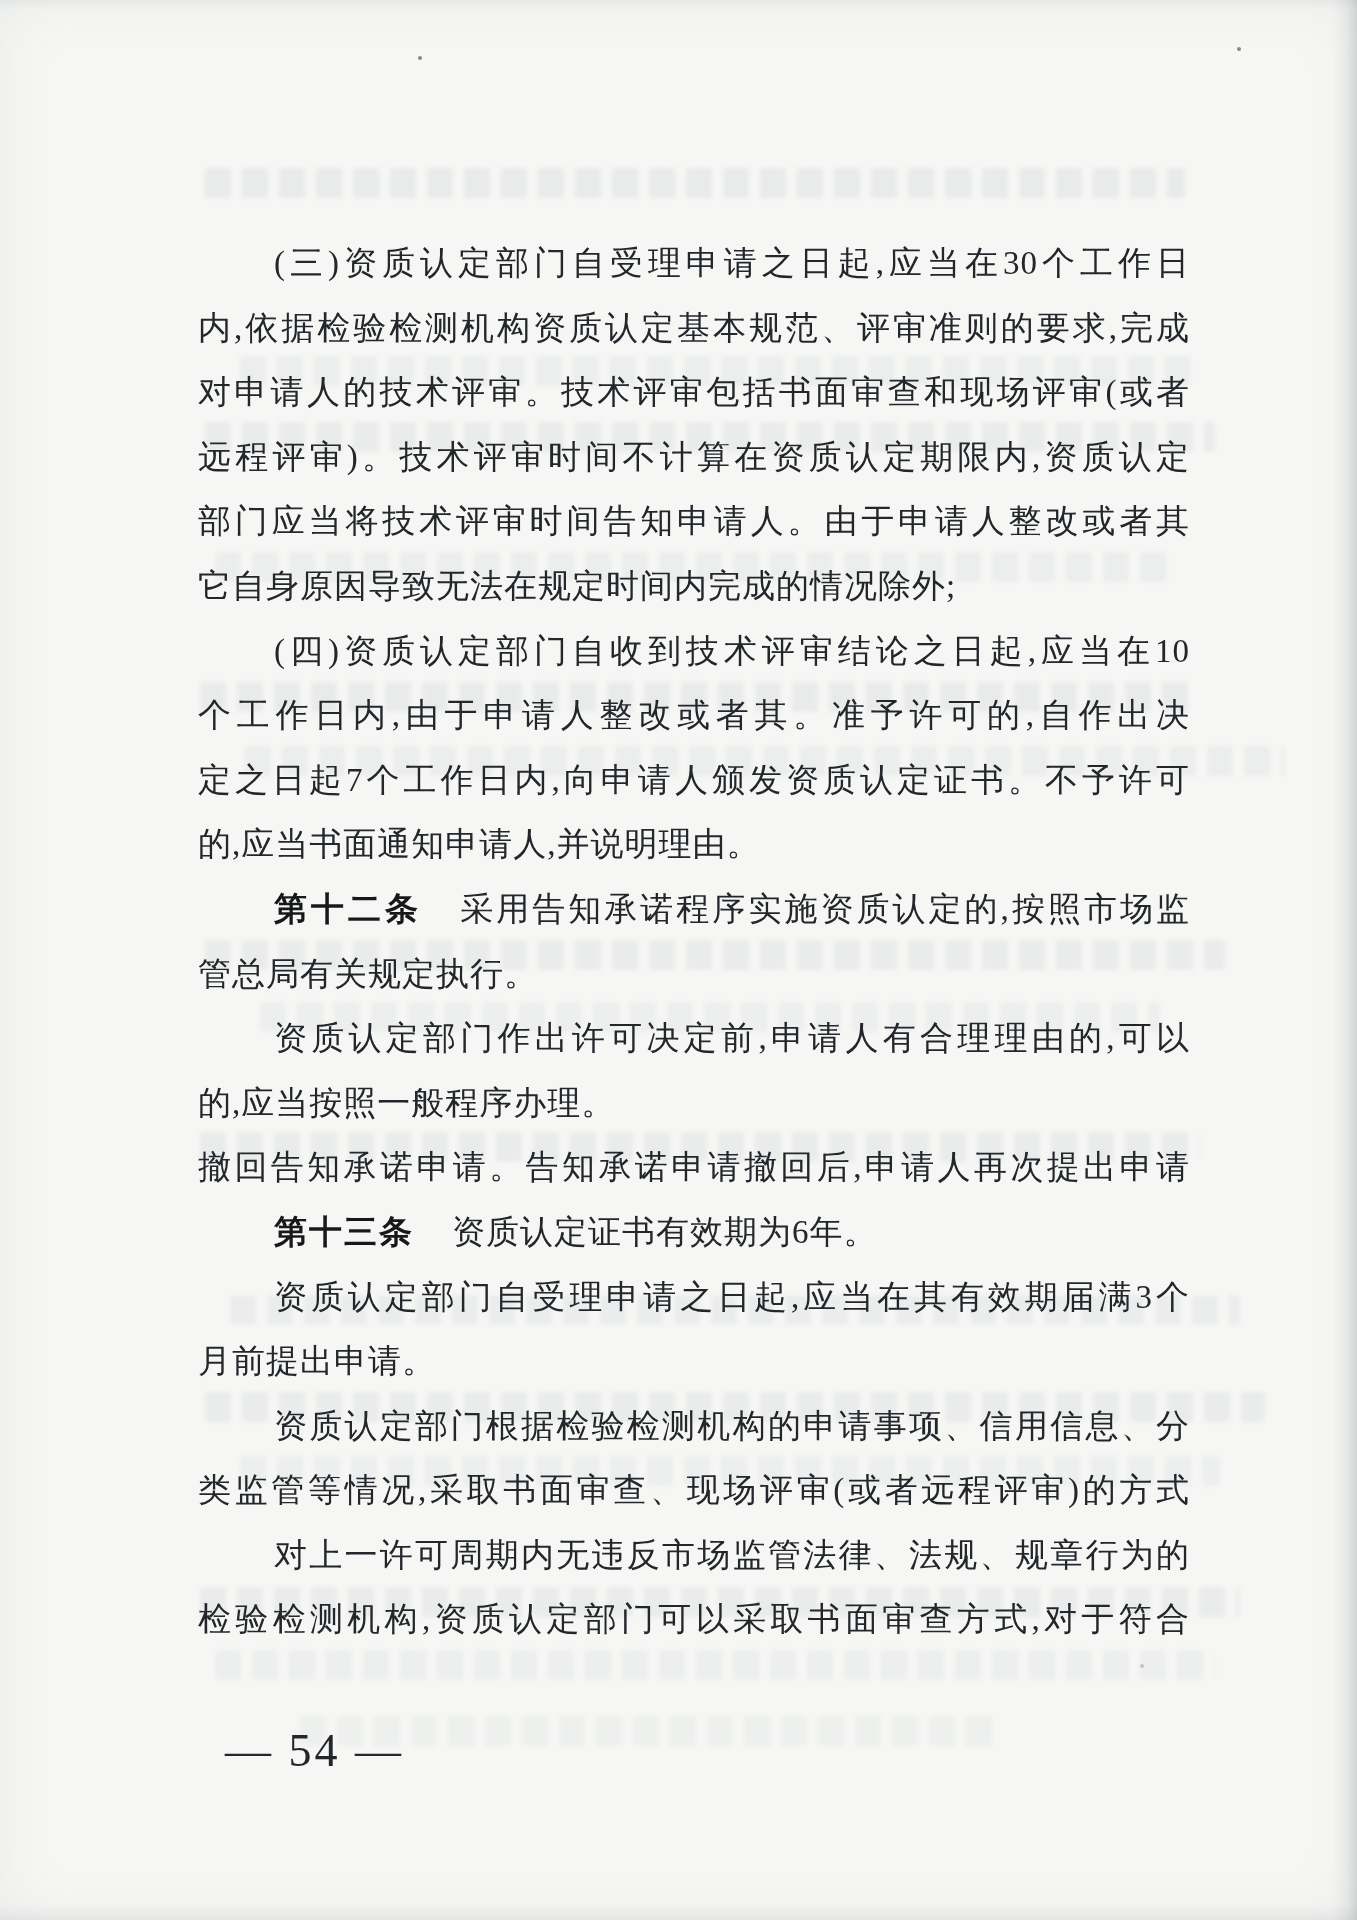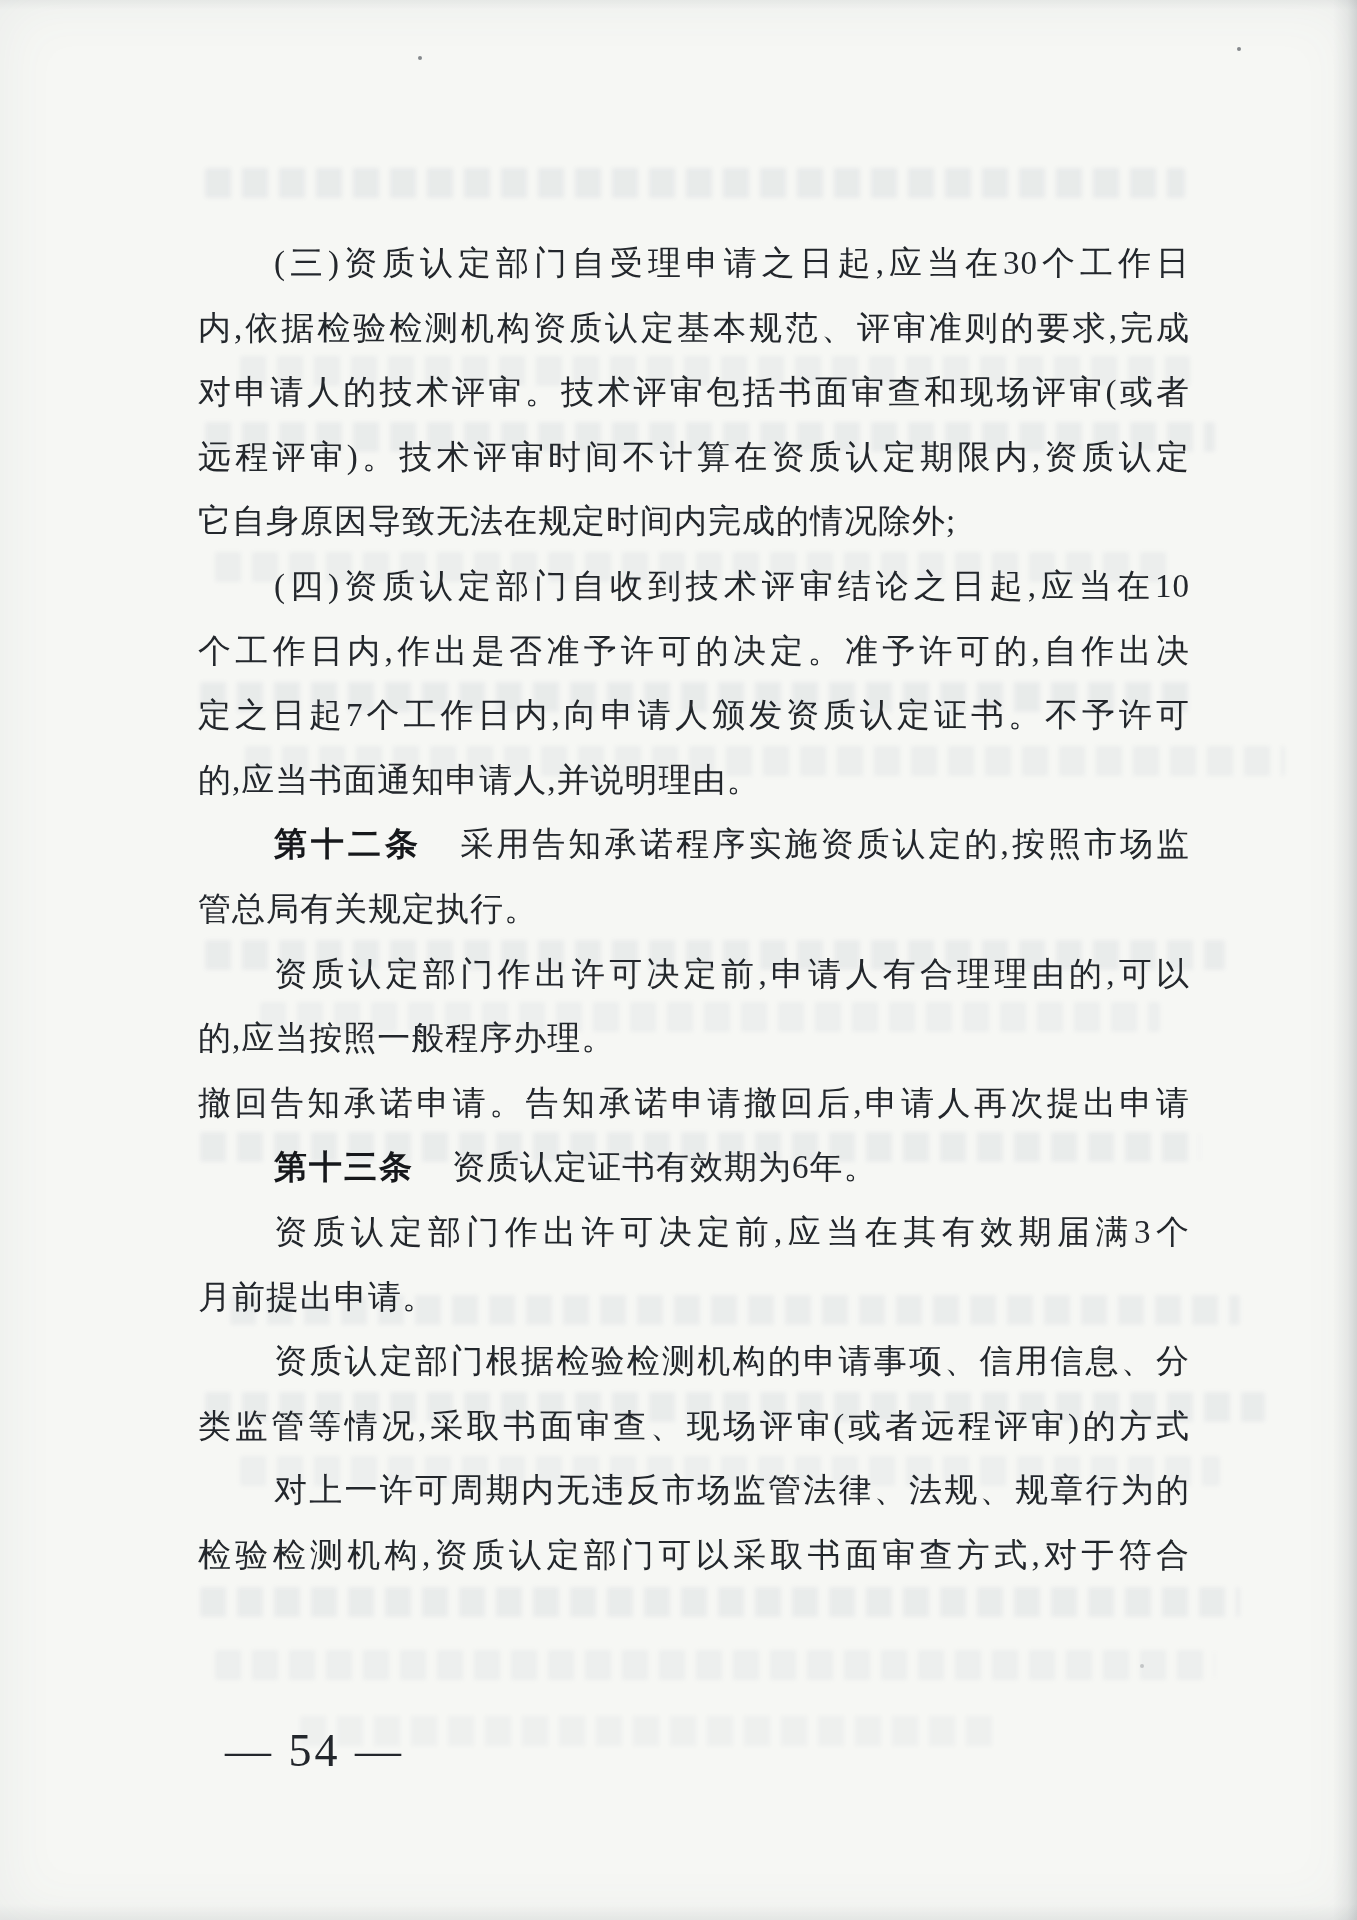--- a/index.html
+++ b/index.html
@@ -103,36 +103,37 @@
 
   <div class="speck" style="left:418px; top:56px;"></div>
   <div class="speck" style="left:1237px; top:47px;"></div>
   <div class="speck" style="left:1140px; top:1664px; opacity:.4;"></div>
 
   <div class="body-text">
     <div class="line j ind">(三)资质认定部门自受理申请之日起,应当在30个工作日</div>
     <div class="line j">内,依据检验检测机构资质认定基本规范、评审准则的要求,完成</div>
     <div class="line j">对申请人的技术评审。技术评审包括书面审查和现场评审(或者</div>
     <div class="line j">远程评审)。技术评审时间不计算在资质认定期限内,资质认定</div>
+    <div class="line j">部门应当将技术评审时间告知申请人。由于申请人整改或者其</div>
     <div class="line">它自身原因导致无法在规定时间内完成的情况除外;</div>
     <div class="line j ind">(四)资质认定部门自收到技术评审结论之日起,应当在10</div>
-    <div class="line j">个工作日内,作出是否准予许可的决定。准予许可的,自作出决</div>
+    <div class="line j">个工作日内,由于申请人整改或者其。准予许可的,自作出决</div>
     <div class="line j">定之日起7个工作日内,向申请人颁发资质认定证书。不予许可</div>
     <div class="line">的,应当书面通知申请人,并说明理由。</div>
     <div class="line j ind">
       <span class="lead">第十二条</span><span>采用告知承诺程序实施资质认定的,按照市场监</span>
     </div>
     <div class="line">管总局有关规定执行。</div>
     <div class="line j ind">资质认定部门作出许可决定前,申请人有合理理由的,可以</div>
     <div class="line">的,应当按照一般程序办理。</div>
     <div class="line j">撤回告知承诺申请。告知承诺申请撤回后,申请人再次提出申请</div>
     <div class="line ind">
       <span class="lead">第十三条</span><span>资质认定证书有效期为6年。</span>
     </div>
-    <div class="line j ind">资质认定部门作出许可决定前,应当在其有效期届满3个</div>
+    <div class="line j ind">资质认定部门自受理申请之日起,应当在其有效期届满3个</div>
     <div class="line">月前提出申请。</div>
     <div class="line j ind">资质认定部门根据检验检测机构的申请事项、信用信息、分</div>
     <div class="line j">类监管等情况,采取书面审查、现场评审(或者远程评审)的方式</div>
     <div class="line j ind">对上一许可周期内无违反市场监管法律、法规、规章行为的</div>
     <div class="line j">检验检测机构,资质认定部门可以采取书面审查方式,对于符合</div>
   </div>
 
   <div class="page-number">— 54 —</div>
 
   <div class="edge-right"></div>

